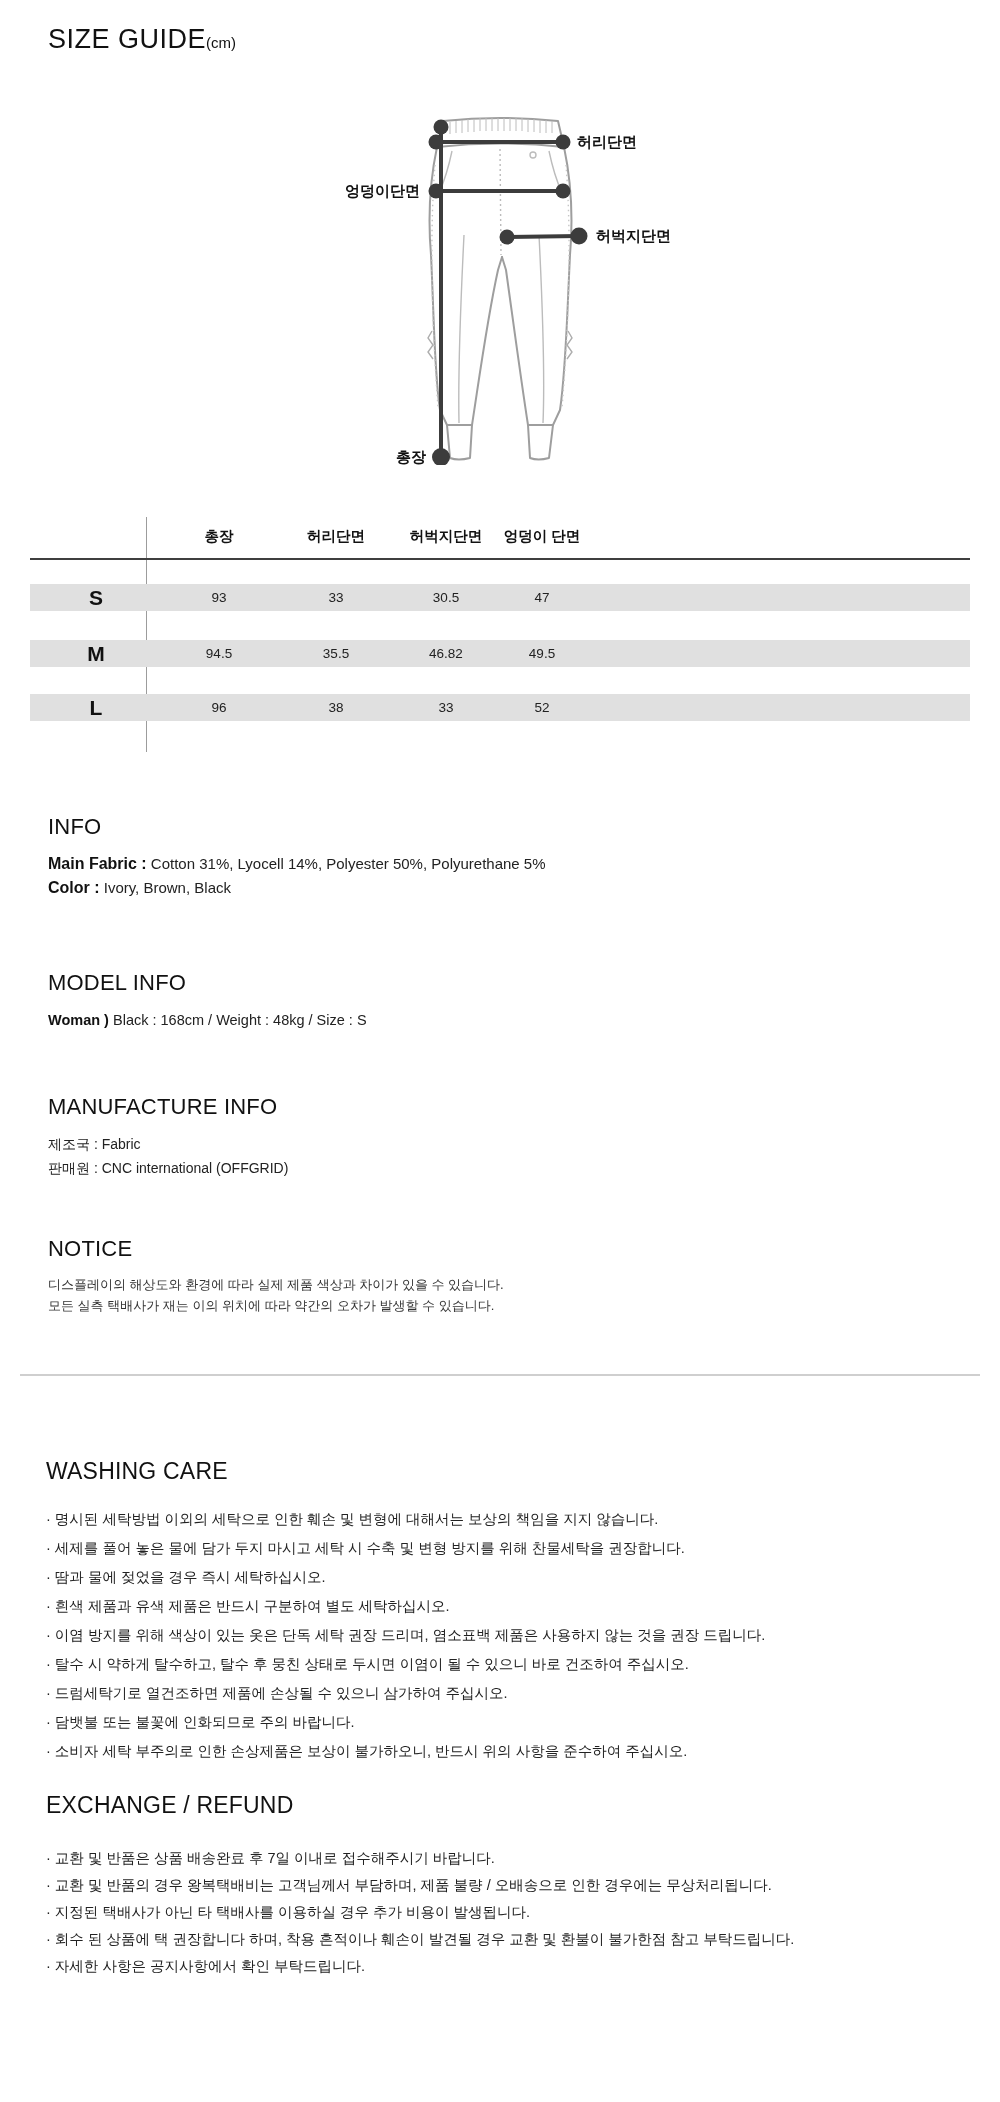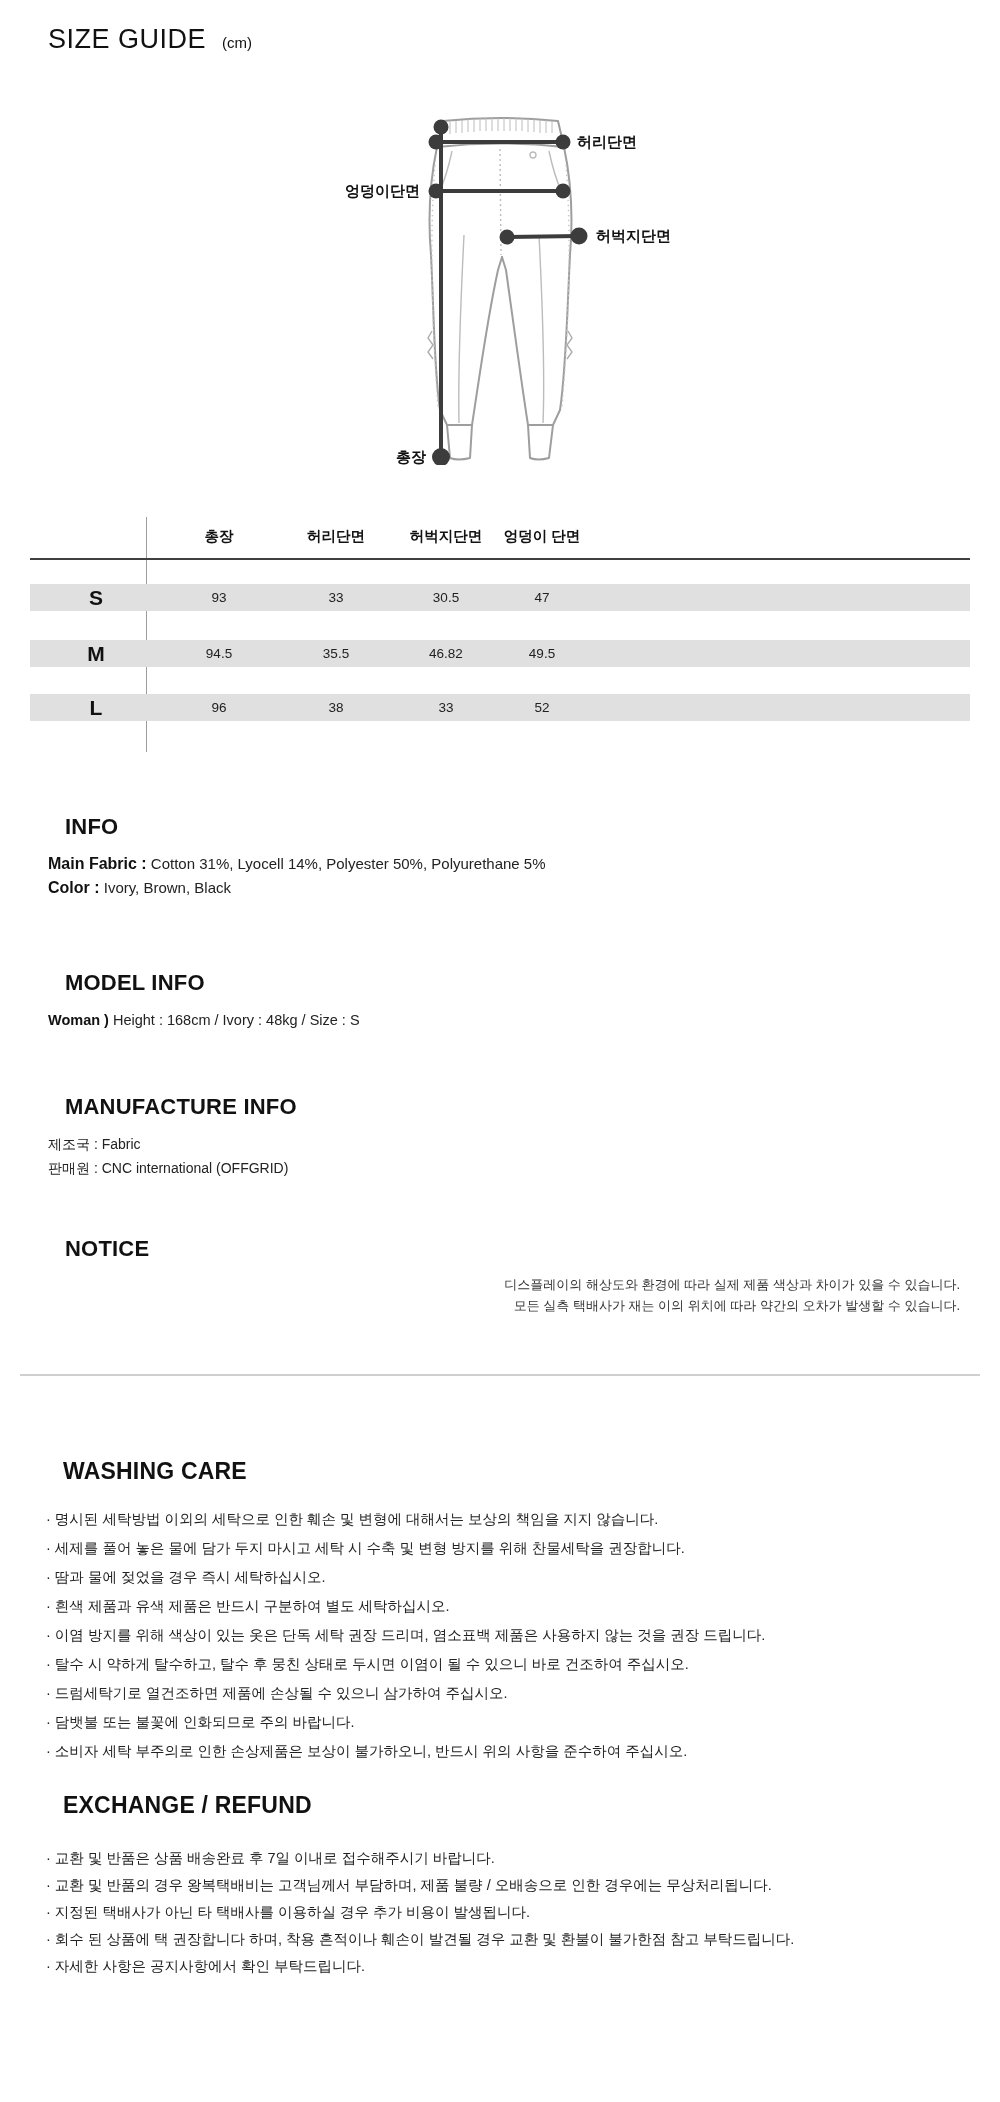--- a/index.html
+++ b/index.html
@@ -3,42 +3,42 @@
 <meta charset="utf-8">
 <style>
   html,body{margin:0;padding:0;background:#ffffff;}
   .page{
     position:relative;width:1000px;height:2102px;background:#ffffff;overflow:hidden;
     font-family:"Liberation Sans","DejaVu Sans",sans-serif;color:#1a1a1a;
   }
   
   .sg-title-wrap{position:absolute;left:48px;top:24px;white-space:nowrap;}
   .sg-title{font-size:27px;font-weight:normal;letter-spacing:.5px;color:#111;}
-  .sg-unit{font-size:15px;font-weight:normal;color:#111;margin-left:16px;}
+  .sg-unit{font-size:15px;font-weight:normal;color:#111;margin-left:0;}
   
   .diagram{position:absolute;left:0;top:85px;width:1000px;height:380px;}
   .diagram svg text{font-family:"Liberation Sans","DejaVu Sans",sans-serif;font-weight:bold;font-size:15px;fill:#111;}
   
   .size-table{position:absolute;left:30px;top:515px;width:940px;height:245px;font-size:13.5px;}
   .st-vline{position:absolute;left:116px;top:2px;width:1px;height:235px;background:#9c9c9c;}
   .st-rule{position:absolute;left:0;top:43px;width:940px;height:2px;background:#3f3f3f;}
   .st-cell{position:absolute;width:100px;text-align:center;}
   .st-head{top:12px;font-weight:bold;font-size:14.5px;color:#111;}
   .st-band{position:absolute;left:0;width:940px;height:27px;background:#e0e0e0;}
   .st-size{position:absolute;left:16px;width:100px;text-align:center;font-weight:bold;font-size:21px;line-height:27px;color:#111;}
   .st-val{position:absolute;width:100px;text-align:center;line-height:27px;color:#222;}
   .cx1{left:139px;} .cx2{left:256px;} .cx3{left:366px;} .cx4{left:462px;}
   
   .section{position:absolute;left:48px;right:40px;}
-  .section h2{margin:0 0 12px 17px;font-size:22px;font-weight:bold;color:#111;letter-spacing:.2px;}
+  .section h2{margin:0 0 12px 0;font-size:22px;font-weight:normal;color:#111;letter-spacing:.2px;}
   .big h2{font-size:23px;}
   .line{font-size:15px;line-height:24px;color:#222;white-space:nowrap;}
   .line b{font-size:16px;color:#111;}
   .mline{font-size:14px;line-height:24px;color:#222;white-space:nowrap;}
-  .nline{font-size:13px;line-height:21px;color:#333;white-space:nowrap;text-align:right;}
+  .nline{font-size:13px;line-height:21px;color:#333;white-space:nowrap;}
   .witem{font-size:14.5px;line-height:29px;color:#222;white-space:nowrap;}
   .eitem{font-size:14.5px;line-height:27px;color:#222;white-space:nowrap;}
   .divider{position:absolute;left:20px;top:1374px;width:960px;height:2px;background:#cfcfcf;}
 </style>
 </head>
 <body>
 
 <div class="page">
 
   <div class="sg-title-wrap">
@@ -147,21 +147,21 @@
     <div class="line">
       <b>Color :</b>
       <span>Ivory, Brown, Black</span>
     </div>
   </div>
 
   <div class="section" style="top:970px">
     <h2>MODEL INFO</h2>
     <div class="line" style="font-size:14.5px">
       <b style="font-size:14.5px">Woman )</b>
-      <span>Height : 168cm / Ivory : 48kg  / Size : S</span>
+      <span>Black : 168cm / Weight : 48kg  / Size : S</span>
     </div>
   </div>
 
   <div class="section" style="top:1094px">
     <h2>MANUFACTURE INFO</h2>
     <div class="mline">제조국 : Fabric</div>
     <div class="mline">판매원 : CNC international (OFFGRID)</div>
   </div>
 
   <div class="section" style="top:1236px">

